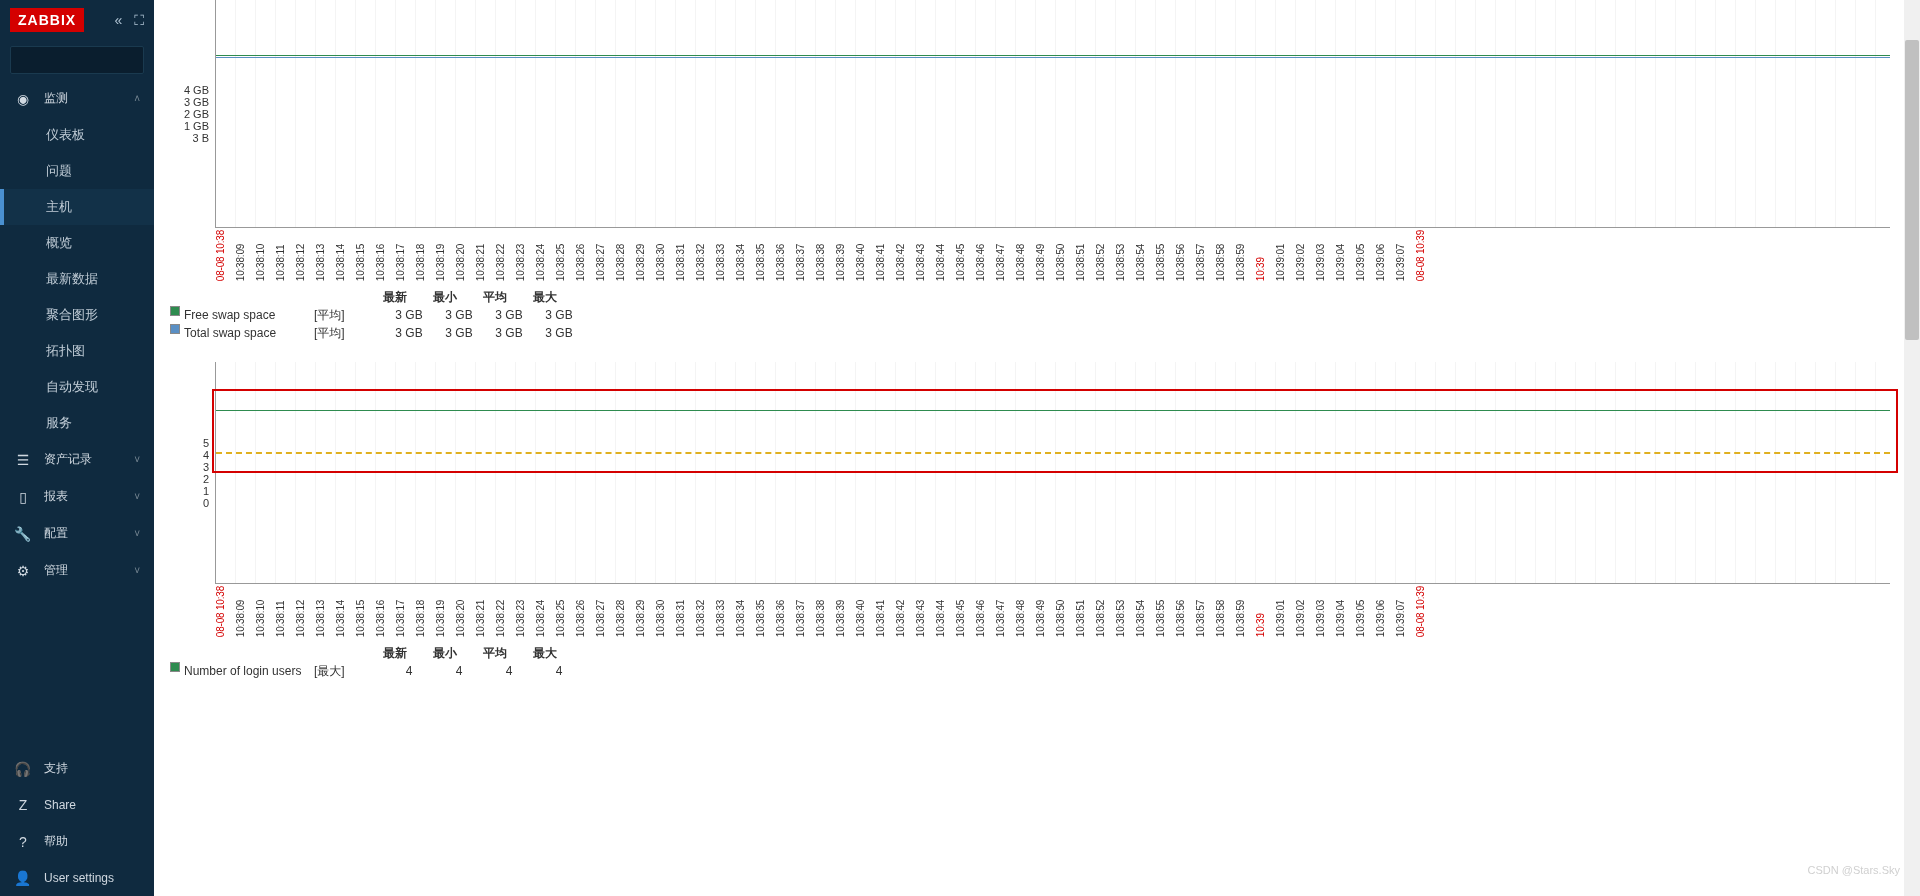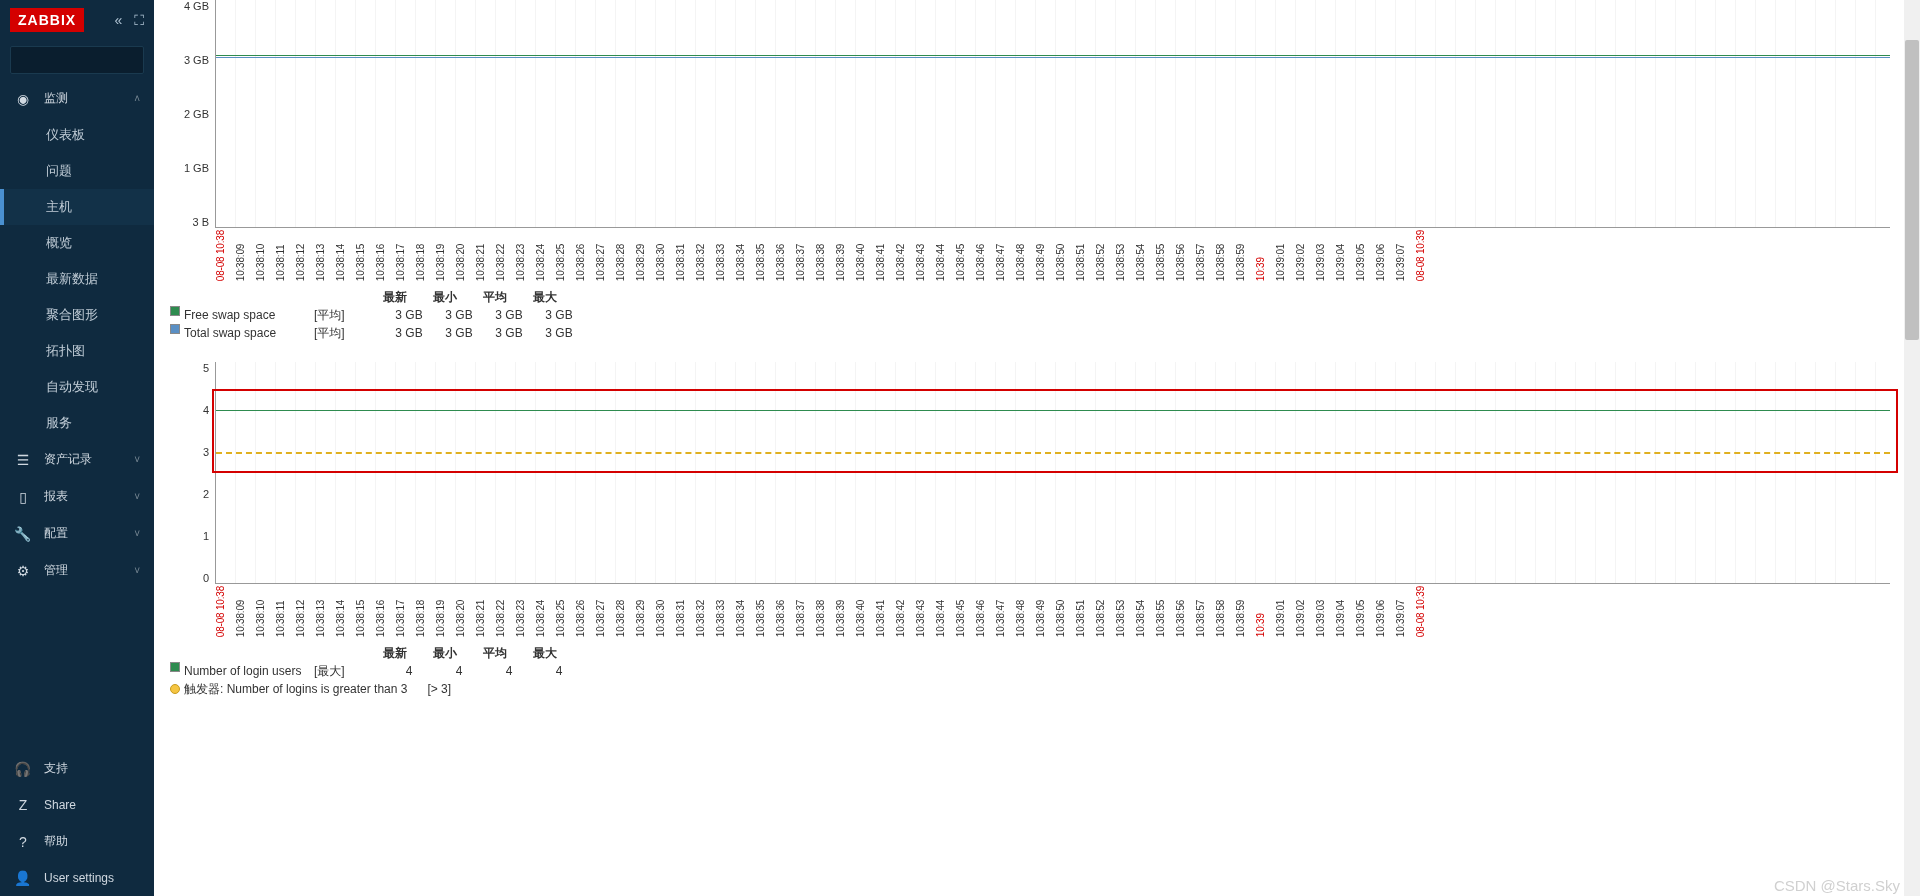--- a/index.html
+++ b/index.html
@@ -23,21 +23,21 @@
 
 
 .main { flex: 1; background: #fff; padding: 0 6px; overflow-y: auto; position: relative; }
 .scrollbar { position: absolute; right: 0; top: 0; bottom: 0; width: 16px; background: #f0f0f0; }
 .scrollbar-thumb { position: absolute; top: 40px; width: 14px; left: 1px; height: 300px; background: #c0c0c0; border-radius: 2px; }
 
 
 .chart-block { margin-bottom: 20px; }
 .chart-title { text-align: center; font-size: 16px; color: #555; margin: 12px 0 6px 0; }
 .chart-area { display: flex; }
-.y-axis { width: 55px; display: flex; flex-direction: column; justify-content: space-between; align-items: flex-end; font-size: 11px; color: #333; padding-right: 6px; }
+.y-axis { width: 55px; display: flex; flex-direction: column; justify-content: center; align-items: flex-end; font-size: 11px; color: #333; padding-right: 6px; }
 .plot { flex: 1; border-left: 1px solid #999; border-bottom: 1px solid #999; position: relative; background: repeating-linear-gradient(to right, transparent, transparent 19px, #f4f4f4 19px, #f4f4f4 20px); }
 .plot.h-228 { height: 228px; }
 .plot.h-222 { height: 222px; }
 .h-line { position: absolute; left: 0; right: 0; height: 1px; }
 .x-axis { display: flex; padding-left: 55px; margin-top: 2px; gap: 0; }
 .x-tick { writing-mode: vertical-rl; transform: rotate(180deg); font-size: 10px; color: #333; width: 20px; letter-spacing: -0.2px; }
 .x-tick.red { color: #d40000; }
 .highlight-box { position: absolute; border: 2px solid #d40000; }
 
 
@@ -45,21 +45,21 @@
 .legend-headers { display: flex; font-size: 12px; font-weight: bold; margin-left: 200px; align-items: flex-end; }
 .legend-headers span { width: 50px; text-align: center; }
 .legend-row { display: flex; font-size: 12px; line-height: 18px; }
 .legend-swatch { width: 10px; height: 10px; border: 1px solid #888; margin-right: 4px; }
 .legend-row .name { width: 130px; }
 .legend-row .agg { width: 55px; }
 .legend-row .val { width: 50px; text-align: center; }
 .trigger-row { display: flex; align-items: center; font-size: 12px; line-height: 18px; }
 .trigger-swatch { width: 10px; height: 10px; border-radius: 50%; background: #f5c542; border: 1px solid #c89b1f; margin-right: 4px; }
 
-.watermark { position: fixed; right: 20px; bottom: 2px; color: #d0d0d0; font-size: 15px; }
+.watermark { position: fixed; right: 20px; bottom: 20px; color: #d0d0d0; font-size: 11px; }
 </style>
 </head>
 <body>
 
 <div class="app">
 
   <div class="sidebar">
     <div class="sb-header">
       <div class="logo">ZABBIX</div>
       <div class="header-icons">
@@ -332,26 +332,20 @@
               <span class="legend-swatch" style="background:#2e8b4f"></span>
               <span class="name">Number of login users</span>
               <span class="agg">[最大]</span>
               <span style="width:15px"></span>
               <span class="val">4</span>
               <span class="val">4</span>
               <span class="val">4</span>
               <span class="val">4</span>
             </div>
           </div>
-        <div class="trigger-row">
-          <span class="trigger-swatch"></span>
-          <span>触发器: Number of logins is greater than 3</span>
-          <span style="width:20px"></span>
-          <span>[&gt; 3]</span>
-        </div>
       </div>
     </div>
 
     <div class="scrollbar">
       <div class="scrollbar-thumb"></div>
     </div>
   </div>
 </div>
 
 <div class="watermark">CSDN @Stars.Sky</div>

